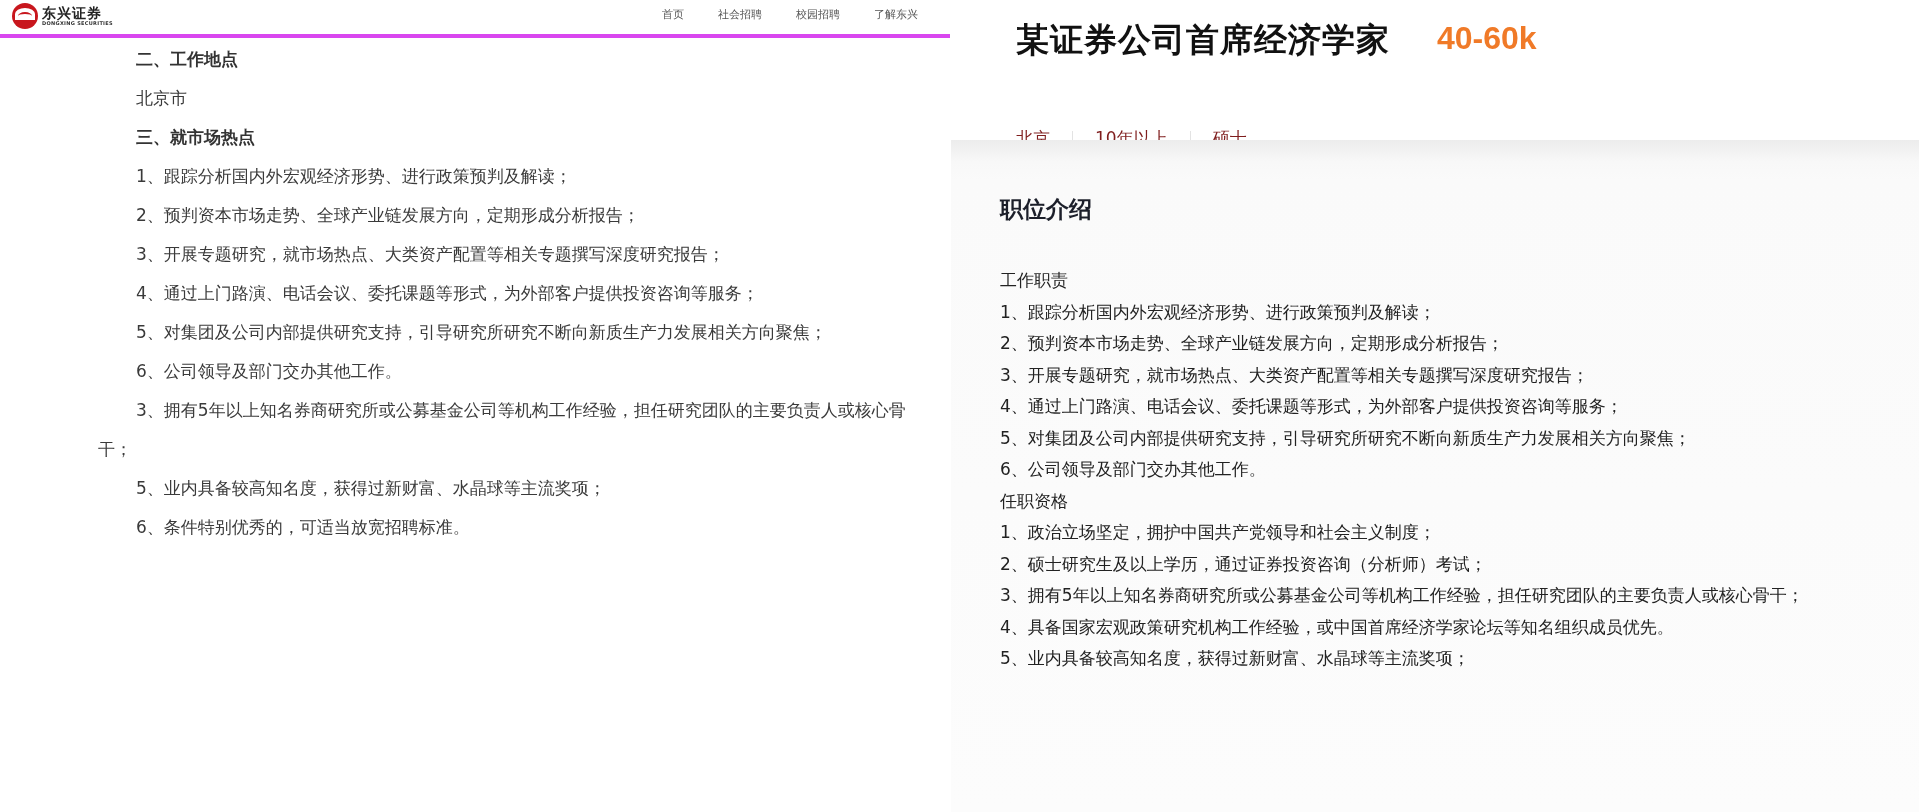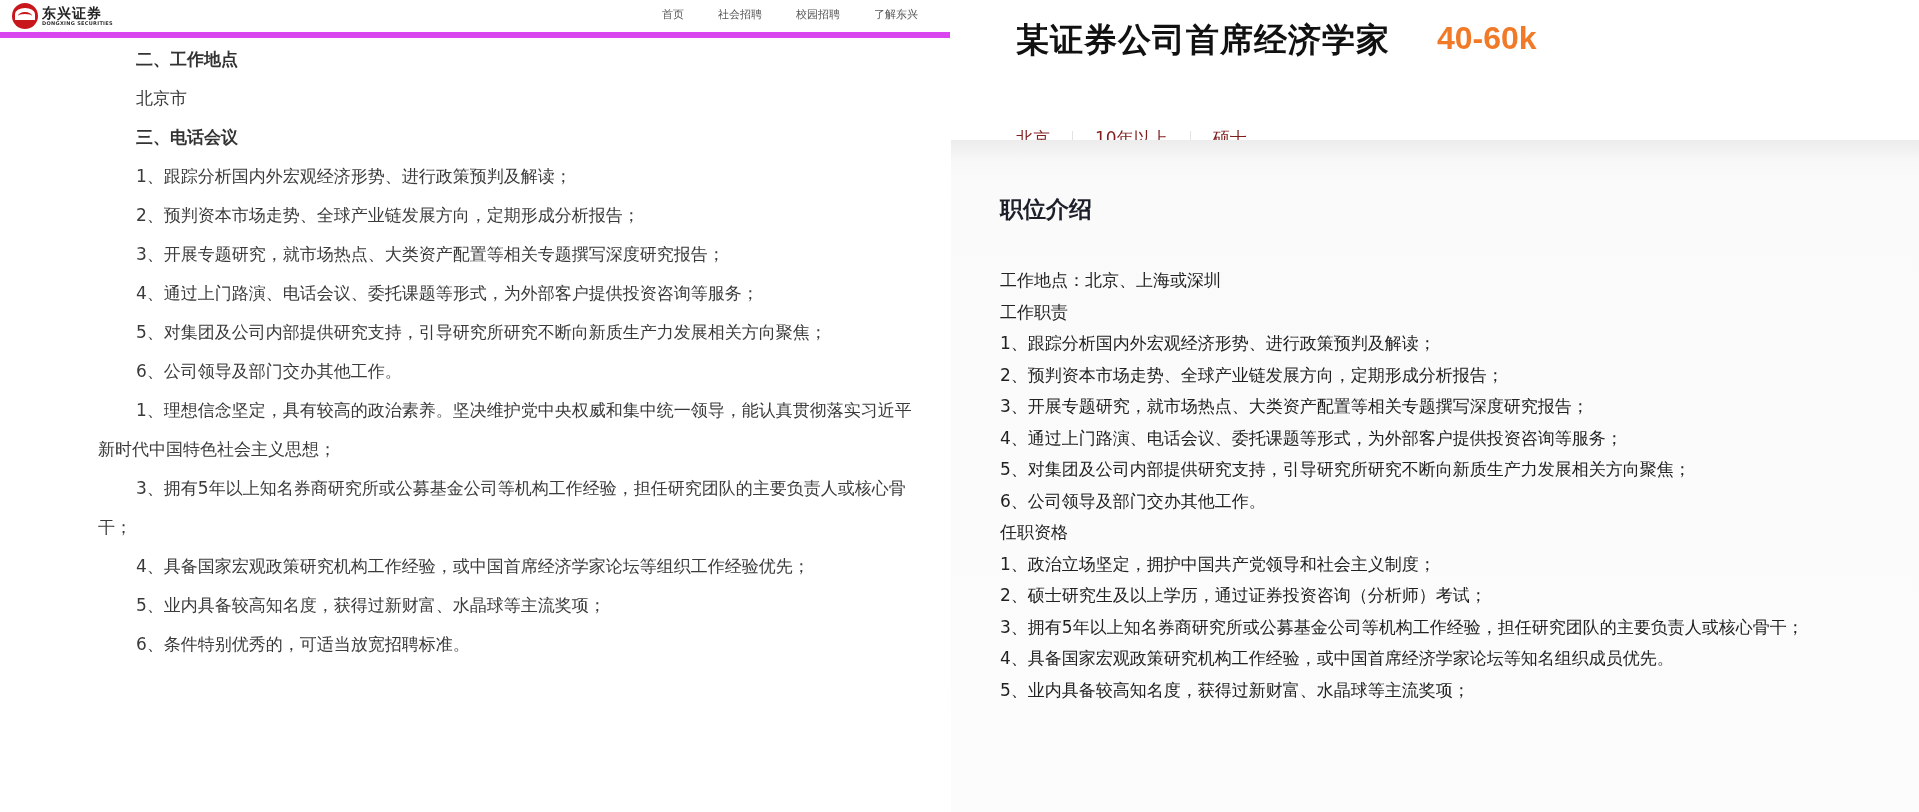--- a/index.html
+++ b/index.html
@@ -1,21 +1,21 @@
 <!DOCTYPE html>
 <html><head>
   <meta charset="utf-8">
   <style>
     * { box-sizing: border-box; margin: 0; padding: 0; }
     html, body { width: 1919px; height: 812px; overflow: hidden; background: #fff; }
     body { font-family: "DejaVu Sans", "Liberation Sans", sans-serif; color: #333; position: relative; }
 
     
     .left { position: absolute; left: 0; top: 0; width: 950px; height: 812px; background: #fff; overflow: hidden; }
-    .topbar { height: 38px; border-bottom: 6px solid #d946ef; position: relative; background: #fff; }
+    .topbar { height: 38px; border-bottom: 4px solid #d946ef; position: relative; background: #fff; }
     .logo { position: absolute; left: 12px; top: 3px; display: flex; align-items: center; }
     .logo-mark { width: 26px; height: 26px; border-radius: 50%; background: #c8161d; position: relative; overflow: hidden; }
     .logo-mark::before { content: ""; position: absolute; left: 3px; top: 5px; width: 20px; height: 12px; border-radius: 50% 50% 0 0; background: #fff; }
     .logo-mark::after { content: ""; position: absolute; left: 6px; top: 9px; width: 14px; height: 6px; border-top: 2px solid #c8161d; border-radius: 50% 50% 0 0; }
     .logo-text { margin-left: 4px; line-height: 1; }
     .logo-cn { font-size: 14px; font-weight: bold; color: #222; letter-spacing: 1px; }
     .logo-en { font-size: 5px; font-weight: bold; color: #333; margin-top: 1px; letter-spacing: 0.3px; }
     .nav { position: absolute; right: 32px; top: 0; display: flex; height: 28px; align-items: center; }
     .nav-item { font-size: 11px; color: #555; margin-left: 34px; cursor: pointer; }
 
@@ -50,51 +50,48 @@
       <span class="nav-item">首页</span>
       <span class="nav-item">社会招聘</span>
       <span class="nav-item">校园招聘</span>
       <span class="nav-item">了解东兴</span>
     </div>
   </div>
 
   <div class="lcontent">
     <div class="h">二、工作地点</div>
     <div class="p">北京市</div>
-    <div class="h">三、电话会议</div>
+    <div class="h">三、就市场热点</div>
     <div class="p">1、跟踪分析国内外宏观经济形势、进行政策预判及解读；</div>
     <div class="p">2、预判资本市场走势、全球产业链发展方向，定期形成分析报告；</div>
     <div class="p">3、开展专题研究，就市场热点、大类资产配置等相关专题撰写深度研究报告；</div>
     <div class="p">4、通过上门路演、电话会议、委托课题等形式，为外部客户提供投资咨询等服务；</div>
     <div class="p">5、对集团及公司内部提供研究支持，引导研究所研究不断向新质生产力发展相关方向聚焦；</div>
     <div class="p">6、公司领导及部门交办其他工作。</div>
-    <div class="p">1、理想信念坚定，具有较高的政治素养。坚决维护党中央权威和集中统一领导，能认真贯彻落实习近平新时代中国特色社会主义思想；</div>
     <div class="p">3、拥有5年以上知名券商研究所或公募基金公司等机构工作经验，担任研究团队的主要负责人或核心骨干；</div>
-    <div class="p">4、具备国家宏观政策研究机构工作经验，或中国首席经济学家论坛等组织工作经验优先；</div>
     <div class="p">5、业内具备较高知名度，获得过新财富、水晶球等主流奖项；</div>
     <div class="p">6、条件特别优秀的，可适当放宽招聘标准。</div>
   </div>
 </div>
 
 <div class="right">
   <div class="jhead">
     <div class="jtitle">某证券公司首席经济学家</div>
     <div class="jsalary">40-60k</div>
     <div class="jmeta">
       <span>北京</span>
       <span class="sep"></span>
       <span>10年以上</span>
       <span class="sep"></span>
       <span>硕士</span>
     </div>
   </div>
   <div class="jbody">
     <div class="sec-title">职位介绍</div>
     <div class="rlist">
-      <div>工作地点：北京、上海或深圳</div>
       <div>工作职责</div>
       <div>1、跟踪分析国内外宏观经济形势、进行政策预判及解读；</div>
       <div>2、预判资本市场走势、全球产业链发展方向，定期形成分析报告；</div>
       <div>3、开展专题研究，就市场热点、大类资产配置等相关专题撰写深度研究报告；</div>
       <div>4、通过上门路演、电话会议、委托课题等形式，为外部客户提供投资咨询等服务；</div>
       <div>5、对集团及公司内部提供研究支持，引导研究所研究不断向新质生产力发展相关方向聚焦；</div>
       <div>6、公司领导及部门交办其他工作。</div>
       <div>任职资格</div>
       <div>1、政治立场坚定，拥护中国共产党领导和社会主义制度；</div>
       <div>2、硕士研究生及以上学历，通过证券投资咨询（分析师）考试；</div>

